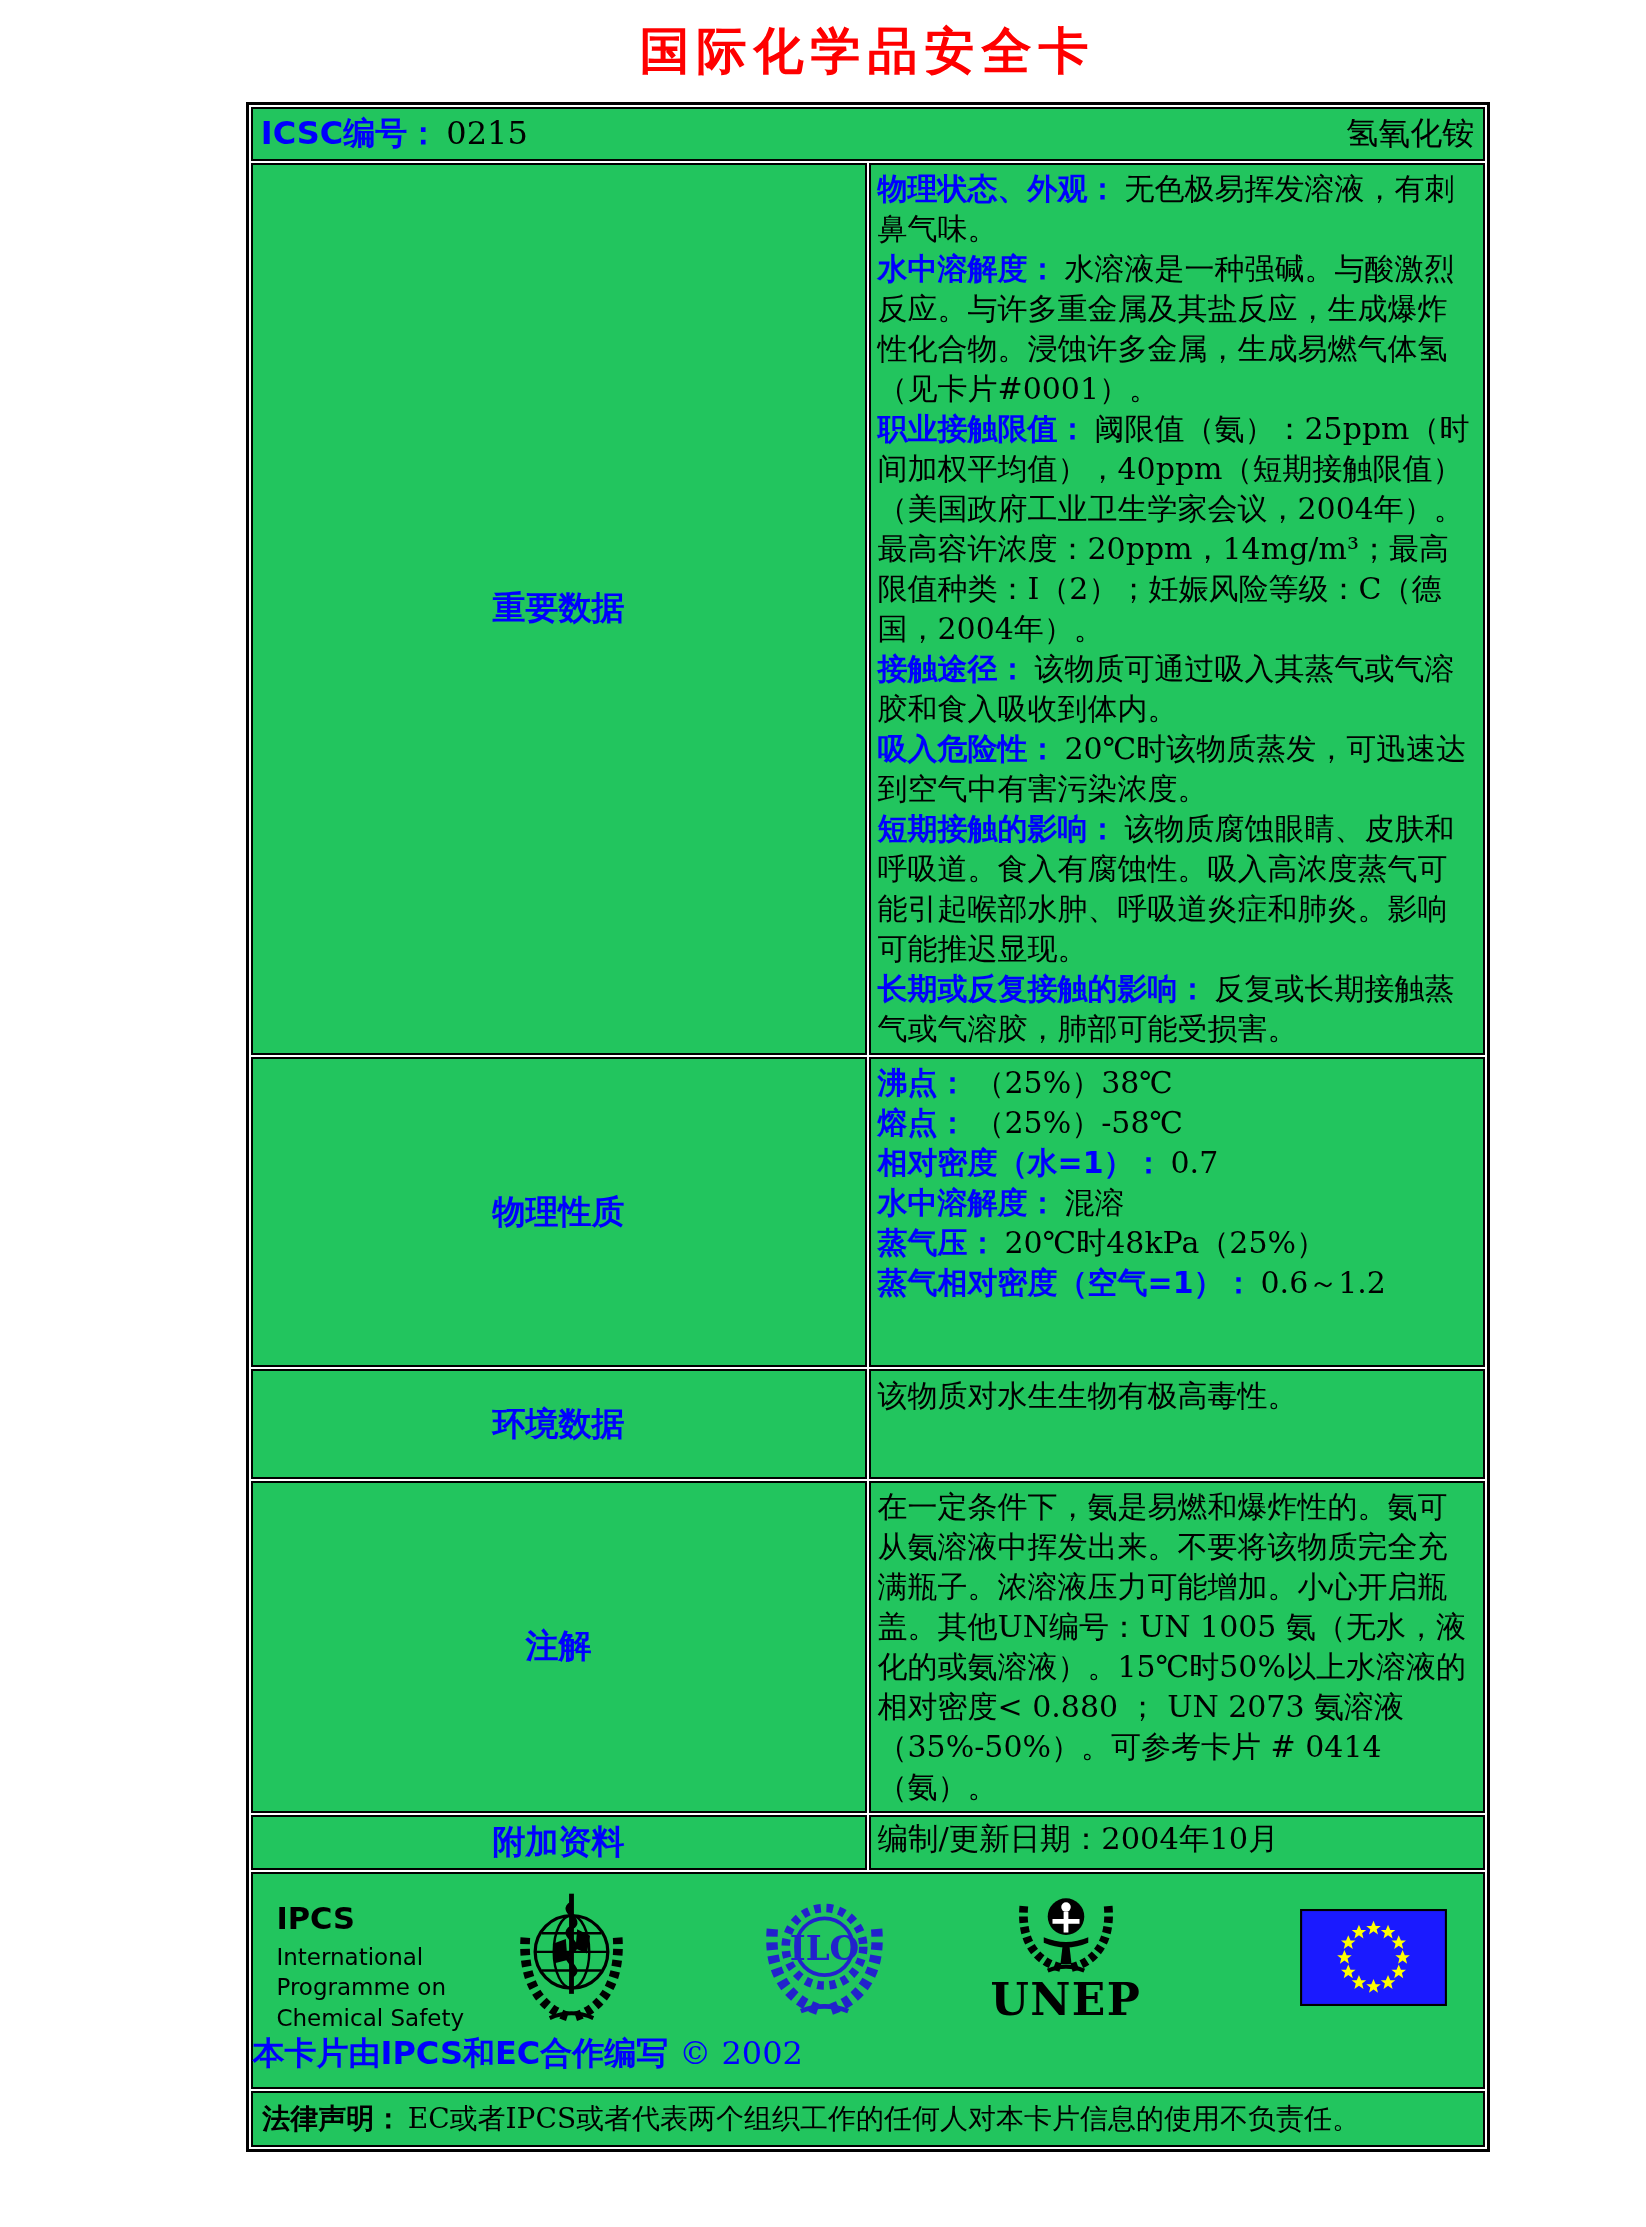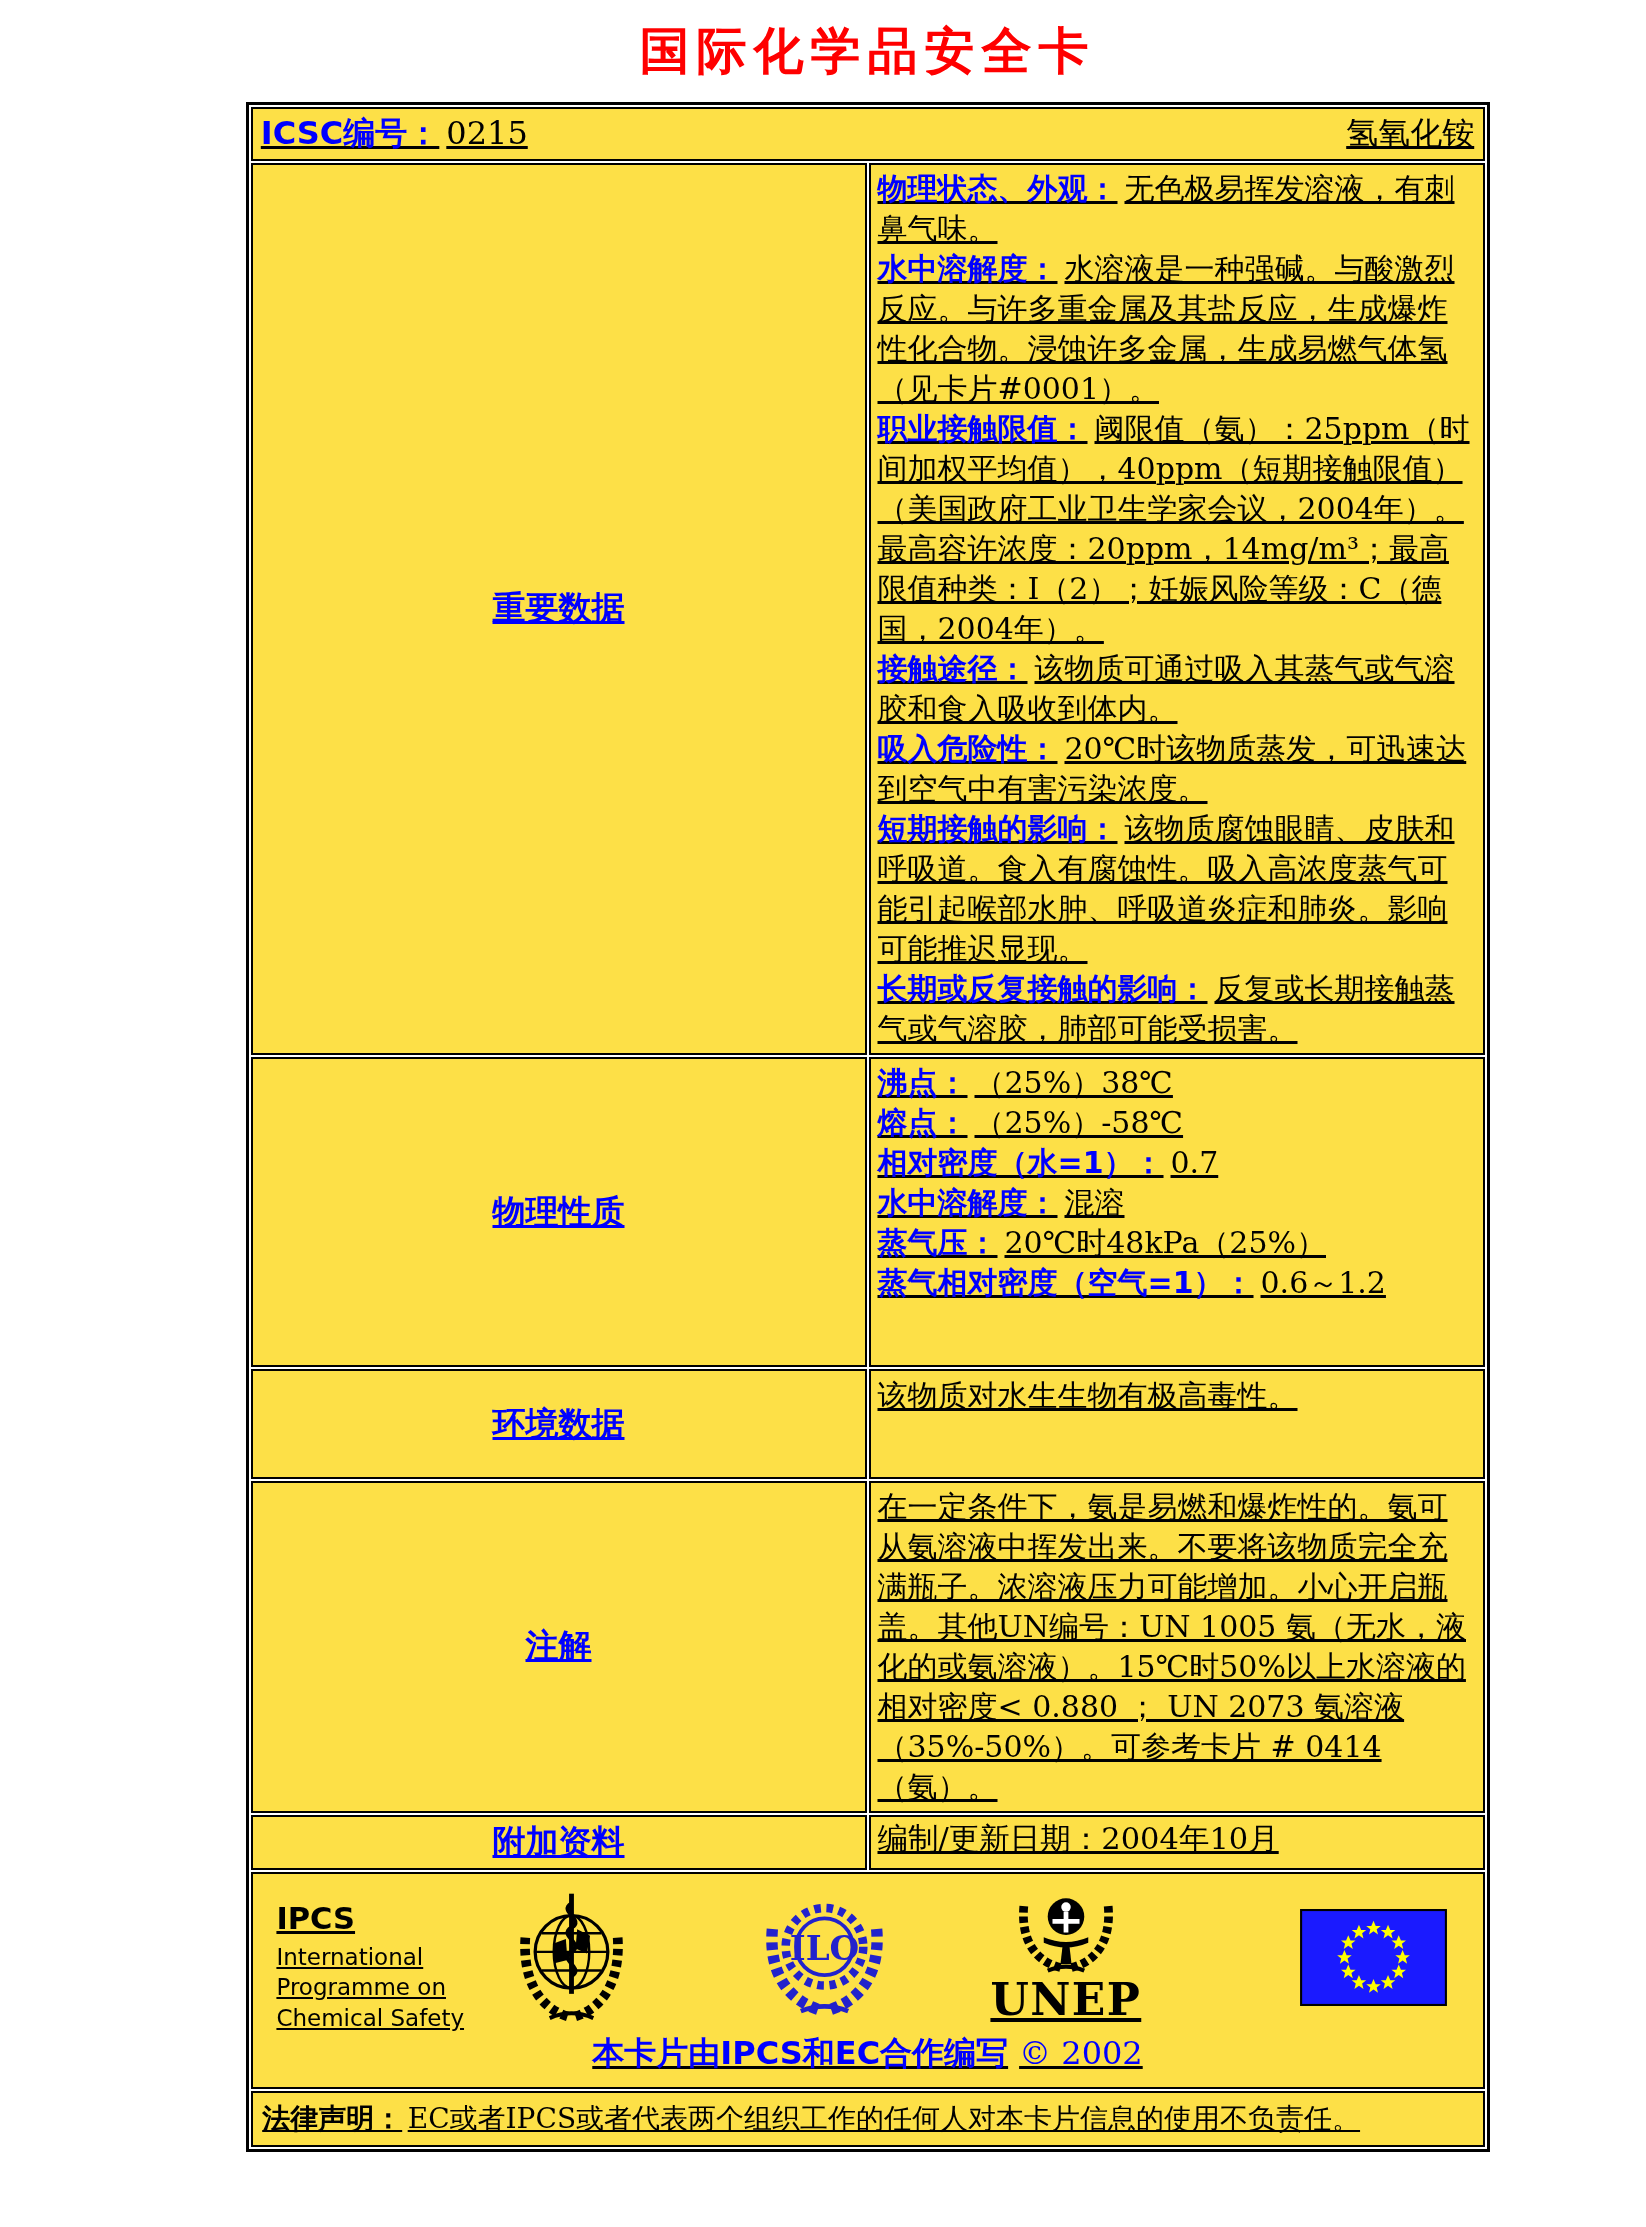--- a/index.html
+++ b/index.html
@@ -25,21 +25,21 @@
   }
   table.card {
     width: 1244px;
     margin: 16.6px auto 0 auto;
     border: 3.5px solid #000000;
     border-collapse: separate;
     border-spacing: 2.8px;
     background: #ffffff;
     table-layout: fixed;
   }
-  td.cell { border: 2.1px solid #000000; background: #fde047; vertical-align: top; text-decoration: underline; }
+  td.cell { border: 2.1px solid #000000; background: #22c55e; vertical-align: top; }
   td.header-cell { vertical-align: middle; padding: 5.5px 8.3px; }
   .header-flex {
     display: flex; justify-content: space-between; align-items: center;
     font-size: 32px; line-height: 39px;
   }
   .term {
     color: #0000ff; font-weight: bold;
     font-family: "DejaVu Sans", "Liberation Sans", sans-serif;
     margin-right: 7px;
   }
@@ -73,21 +73,21 @@
   .ipcs-title { font-weight: bold; font-size: 30.5px; margin-bottom: 7px; }
   .who-logo { margin-left: 42px; }
   .ilo-logo { margin-left: 139px; }
   .unep-block { margin-left: 104px; text-align: center; }
   .unep-text {
     font-size: 44px; font-weight: bold; letter-spacing: 1.4px;
     font-family: "DejaVu Serif", "Liberation Serif", serif; margin-top: -5.5px;
   }
   .eu-flag { margin-left: 159px; margin-top: 21px; display: inline-block; }
   .caption {
-    text-align: center; padding: 0 0 11px 0;
+    padding: 0 0 11px 0;
     color: #0000ff; font-size: 32px;
   }
   .caption-main { font-weight: bold; font-family: "DejaVu Sans", "Liberation Sans", sans-serif; }
   .caption-copy { font-weight: normal; font-family: "DejaVu Serif", "Liberation Serif", serif; margin-left: 11px; }
   td.legal-cell { padding: 8.3px 9.7px; vertical-align: middle; }
   .legal-line { font-size: 28px; line-height: 36px; }
   .legal-term {
     font-weight: bold; color: #000000;
     font-family: "DejaVu Sans", "Liberation Sans", sans-serif;
     margin-right: 5.5px;

